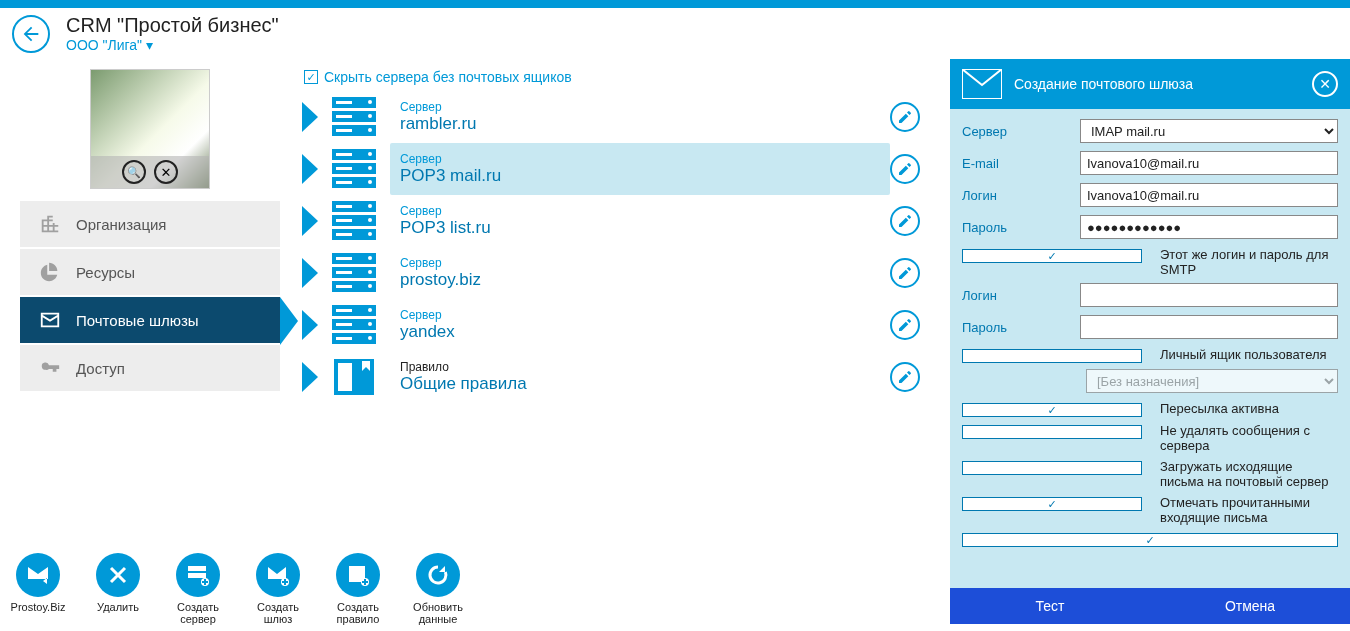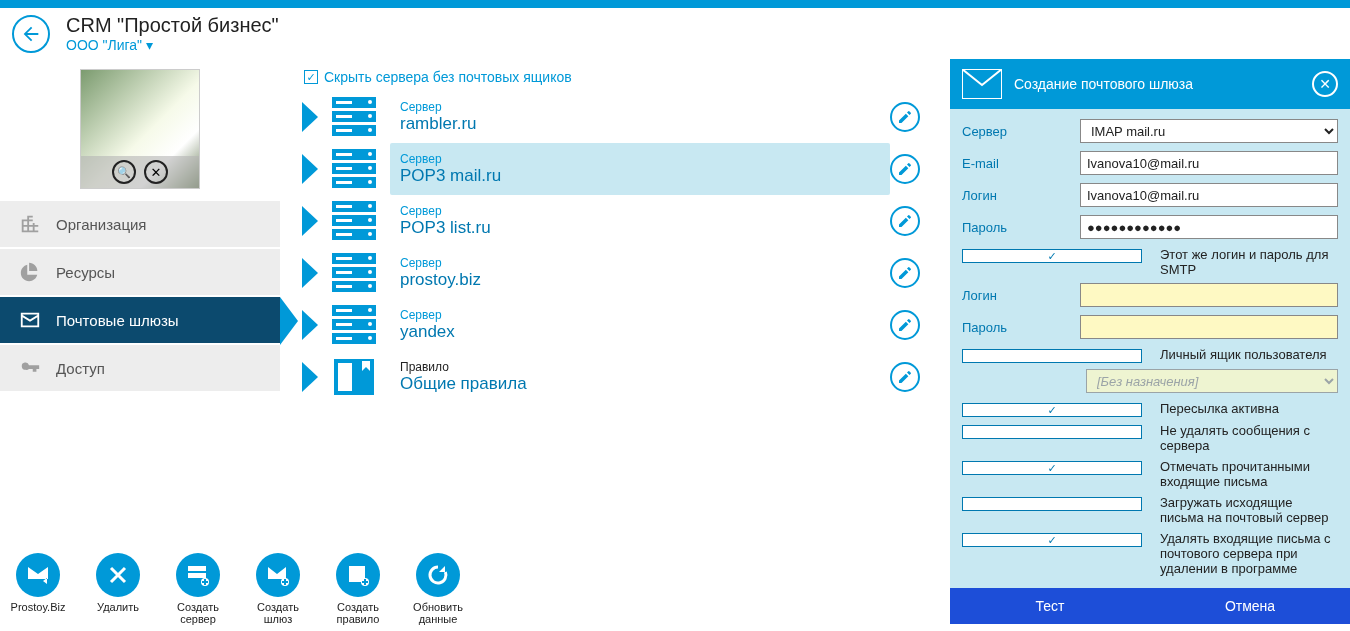--- a/index.html
+++ b/index.html
@@ -8,21 +8,21 @@
   .topbar { height: 8px; background: #0099d8; }
 
   .header { display: flex; align-items: center; padding: 6px 12px; }
   .back-btn { width: 38px; height: 38px; border: 2px solid #0099d8; border-radius: 50%; display: flex; align-items: center; justify-content: center; color: #0099d8; cursor: pointer; margin-right: 16px; }
   .header-titles { display: flex; flex-direction: column; }
   .app-title { font-size: 20px; color: #222; font-weight: 400; }
   .org-name { font-size: 14px; color: #0099d8; cursor: pointer; }
 
   .main { display: flex; height: calc(631px - 8px - 58px); }
 
-  .left-col { width: 280px; display: flex; flex-direction: column; position: relative; }
+  .left-col { width: 280px; display: flex; flex-direction: column; position: relative; padding-left: 20px; }
   .profile-pic { width: 120px; height: 120px; margin: 10px auto 0; background: linear-gradient(135deg,#7b9b6f 0%,#f6fae9 55%,#ffffff 75%,#647852 100%); position: relative; border:1px solid #ccc;}
   .pic-overlay { position: absolute; left:0; right:0; bottom:0; height:32px; background: rgba(180,180,180,0.6); display:flex; align-items:center; justify-content:center; gap:8px;}
   .pic-overlay .circ { width:24px; height:24px; border:2px solid #222; border-radius:50%; display:flex; align-items:center; justify-content:center; font-size:13px; cursor:pointer;}
   .pic-overlay .circ.x::before { content:"✕"; }
   .pic-overlay .circ.q::before { content:"🔍"; font-size:11px; }
 
   .nav { margin-top: 12px; }
   .nav-item { display:flex; align-items:center; height:48px; padding-left:16px; background:#ededed; border-bottom:2px solid #fff; color:#555; font-size:15px; cursor:pointer; position:relative;}
   .nav-item.active { background:#0c4a6e; color:#fff; }
   .nav-item .nav-icon { width:28px; height:28px; margin-right:12px; opacity:0.5; display:flex; align-items:center; justify-content:center;}
@@ -60,21 +60,21 @@
   .rp-header .env-icon svg{ width:40px; height:30px; fill:#fff;}
   .rp-title { font-size:14px; flex:1;}
   .rp-close { width:26px; height:26px; border:2px solid #fff; border-radius:50%; display:flex; align-items:center; justify-content:center; cursor:pointer; font-size:14px;}
 
   .rp-body { padding:10px 12px; font-size:13px; color:#0078b0; overflow:auto; flex:1;}
   .form-row { display:flex; align-items:center; margin-bottom:8px; gap:8px;}
   .form-row label { width:110px; }
   .form-row input[type=text], .form-row input[type=password], .form-row select {
     flex:1; height:24px; border:1px solid #888; padding:2px 6px; font-size:13px; background:#fff; color:#222;
   }
-  .form-row input:disabled, .form-row select:disabled { background:#fef9c3; color:#888;font-style:italic;}
+  .form-row input:disabled, .form-row select:disabled { background:#ffffff; color:#888;}
   .check-row { display:flex; align-items:flex-start; gap:18px; margin:6px 0 6px 0; color:#222;}
   .check-row .cb { width:14px; height:14px; border:1px solid #0078b0; background:#fff; display:flex; align-items:center; justify-content:center; color:#0078b0; font-size:11px; flex-shrink:0; margin-top:2px; cursor:pointer;}
   .check-row.checked .cb::before { content:"✓"; }
   .check-row span { flex:1; }
   .indent-select { margin-left:124px; }
 
   .rp-footer { height:36px; background:#1d4ed8; color:#fff; display:flex; align-items:stretch;}
   .rp-footer div { flex:1; display:flex; align-items:center; justify-content:center; cursor:pointer; font-size:14px;}
   
 </style>
@@ -359,31 +359,30 @@
         <select disabled=""><option>[Без назначения]</option></select>
       </div>
       <div class="check-row checked">
         <span class="cb"></span>
         <span>Пересылка активна</span>
       </div>
       <div class="check-row">
         <span class="cb"></span>
         <span>Не удалять сообщения с сервера</span>
       </div>
+      <div class="check-row">
+        <span class="cb"></span>
+        <span>Загружать исходящие письма на почтовый сервер</span>
+      </div>
       <div class="check-row checked">
         <span class="cb"></span>
         <span>Отмечать прочитанными входящие письма</span>
       </div>
-      <div class="check-row">
-        <span class="cb"></span>
-        <span>Загружать исходящие письма на почтовый сервер</span>
-      </div>
       <div class="check-row checked">
         <span class="cb"></span>
-        <span>Удалять входящие письма с почтового сервера при удалении в программе</span>
       </div>
     </div>
     <div class="rp-footer">
       <div>Тест</div>
       <div>Отмена</div>
     </div>
   </div>
 
 </div>
 

